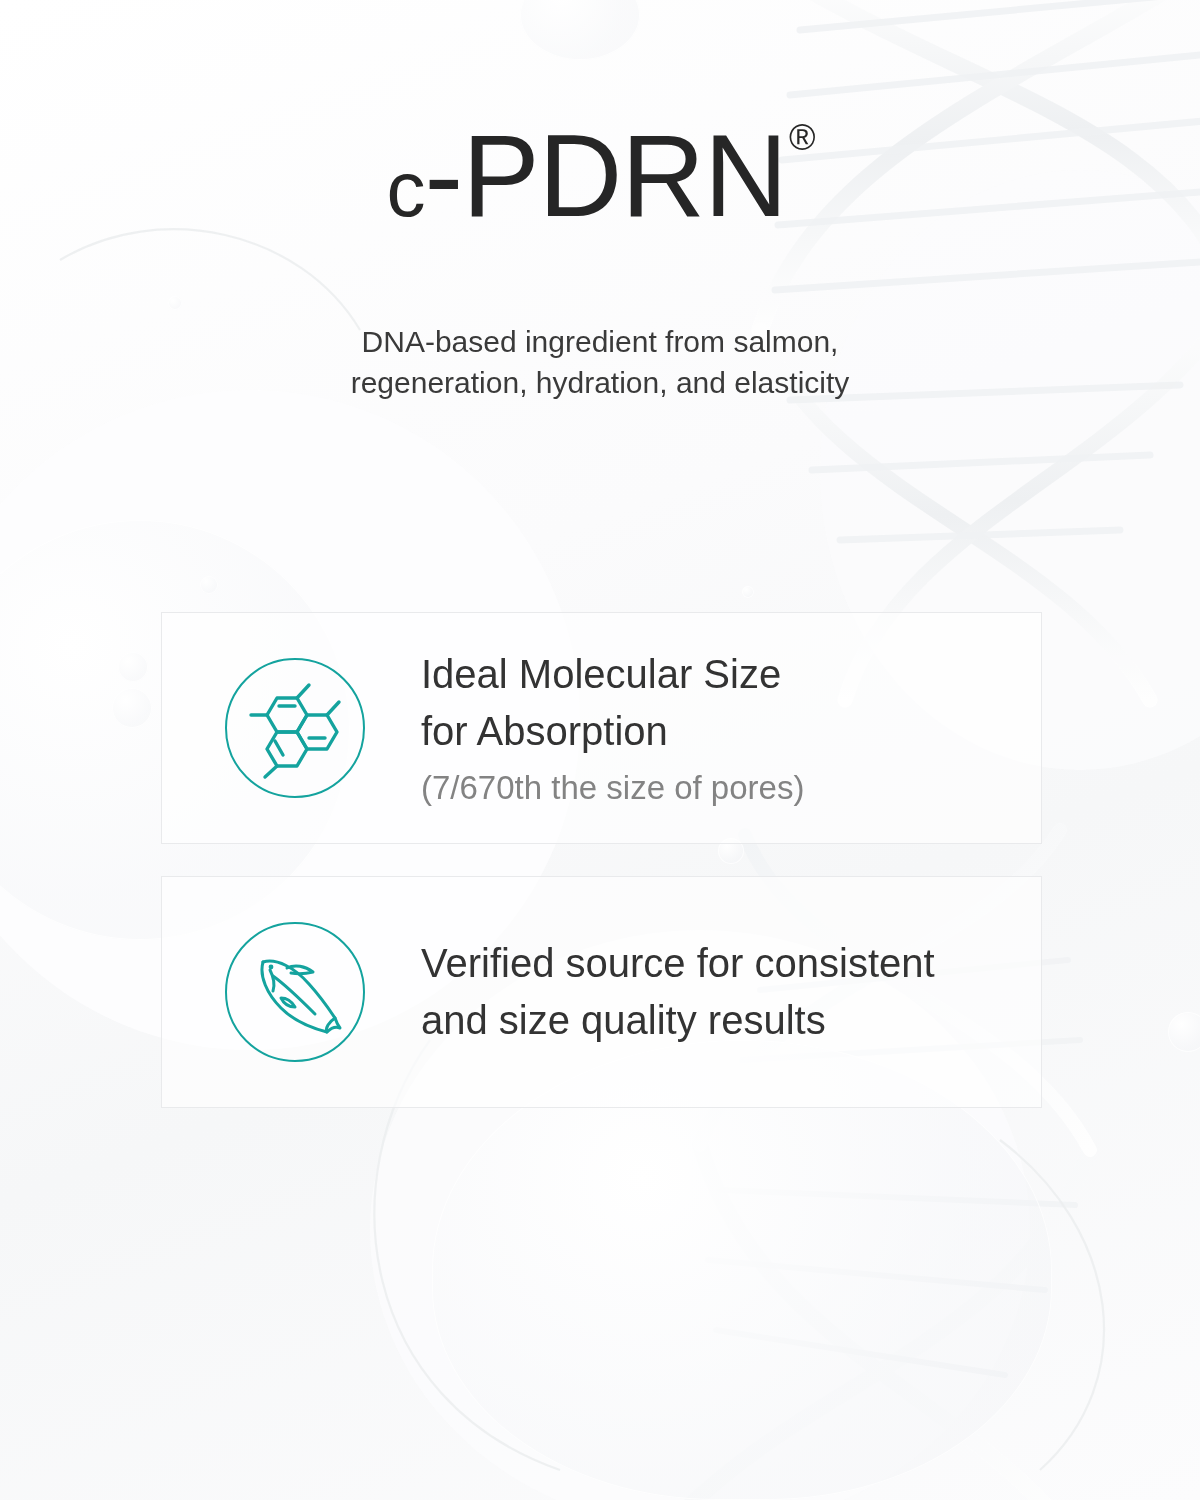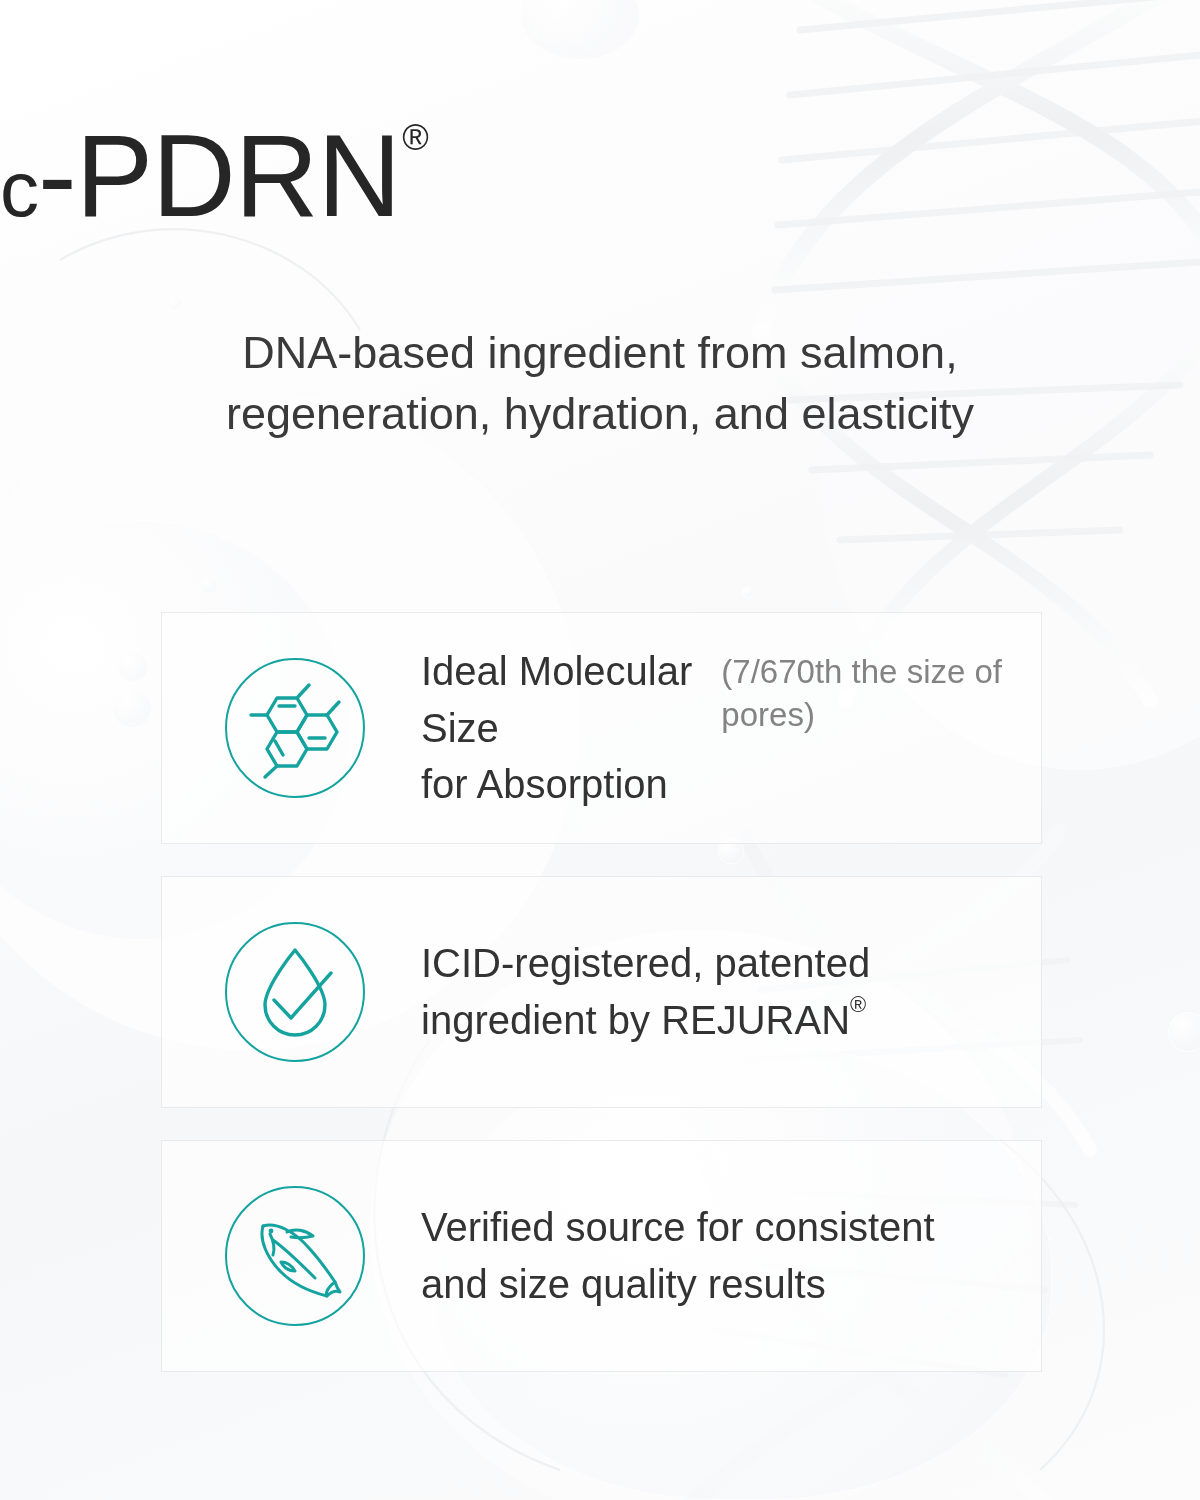--- a/index.html
+++ b/index.html
@@ -39,20 +39,21 @@
     width:1200px;
     height:1500px;
     z-index:2;
   }
 
   .title-wrap {
     position:absolute;
     top:118px;
     left:0;
     width:1200px;
+    text-align:center;
   }
   .brand-title {
     font-size:116px;
     line-height:1;
     font-weight:400;
     color:#262626;
     letter-spacing:-1px;
     display:inline-block;
     position:relative;
   }
@@ -65,21 +66,21 @@
     left:2px;
     letter-spacing:0;
   }
 
   .subtitle {
     position:absolute;
     top:322px;
     left:0;
     width:1200px;
     text-align:center;
-    font-size:45px;
+    font-size:30px;
     line-height:1.36;
     color:#3a3a3a;
     font-weight:400;
   }
   .subtitle div { white-space:nowrap; }
 
   
   .cards {
     position:absolute;
     top:612px;
@@ -106,21 +107,21 @@
     border-radius:50%;
     display:flex;
     align-items:center;
     justify-content:center;
   }
   .icon-circle svg { display:block; }
 
   .card-text {
     margin-left:56px;
     display:flex;
-    flex-direction:row;
+    flex-direction:column;
     justify-content:center;
   }
   .card-heading {
     font-size:40px;
     line-height:1.42;
     color:#333333;
     font-weight:400;
   }
   .card-heading .reg-sm {
     font-size:22px;
@@ -242,36 +243,20 @@
       </div>
       <div class="card-text">
         <div class="card-heading">
           <div>Ideal Molecular Size</div>
           <div>for Absorption</div>
         </div>
         <div class="card-note">(7/670th the size of pores)</div>
       </div>
     </div>
 
-    <div class="card">
-      <div class="icon-circle">
-        <svg width="100" height="100" viewBox="0 0 100 100" fill="none" stroke="#14a39e" stroke-width="3.4" stroke-linecap="round" stroke-linejoin="round">
-
-          <path d="M50 8 C 50 8, 20 44, 20 63 a30 30 0 0 0 60 0 C 80 44, 50 8, 50 8 Z"></path>
-
-          <polyline points="29,58 46,76 86,31"></polyline>
-        </svg>
-      </div>
-      <div class="card-text">
-        <div class="card-heading">
-          <div>ICID-registered, patented</div>
-          <div><span>ingredient by REJURAN</span><span class="reg-sm">®</span></div>
-        </div>
-      </div>
-    </div>
 
     <div class="card">
       <div class="icon-circle">
         <svg width="104" height="104" viewBox="0 0 104 104" fill="none" stroke="#14a39e" stroke-width="3" stroke-linecap="round" stroke-linejoin="round">
 
           <path d="M20 22 C 34 18, 52 28, 66 44 C 76 55, 84 66, 92 78"></path>
           <path d="M20 22 C 16 36, 24 54, 38 68 C 50 80, 68 88, 84 92"></path>
 
           <path d="M92 78 C 86 82, 82 88, 84 92 C 88 88, 92 86, 97 88 C 94 84, 93 81, 92 78 Z"></path>
 

